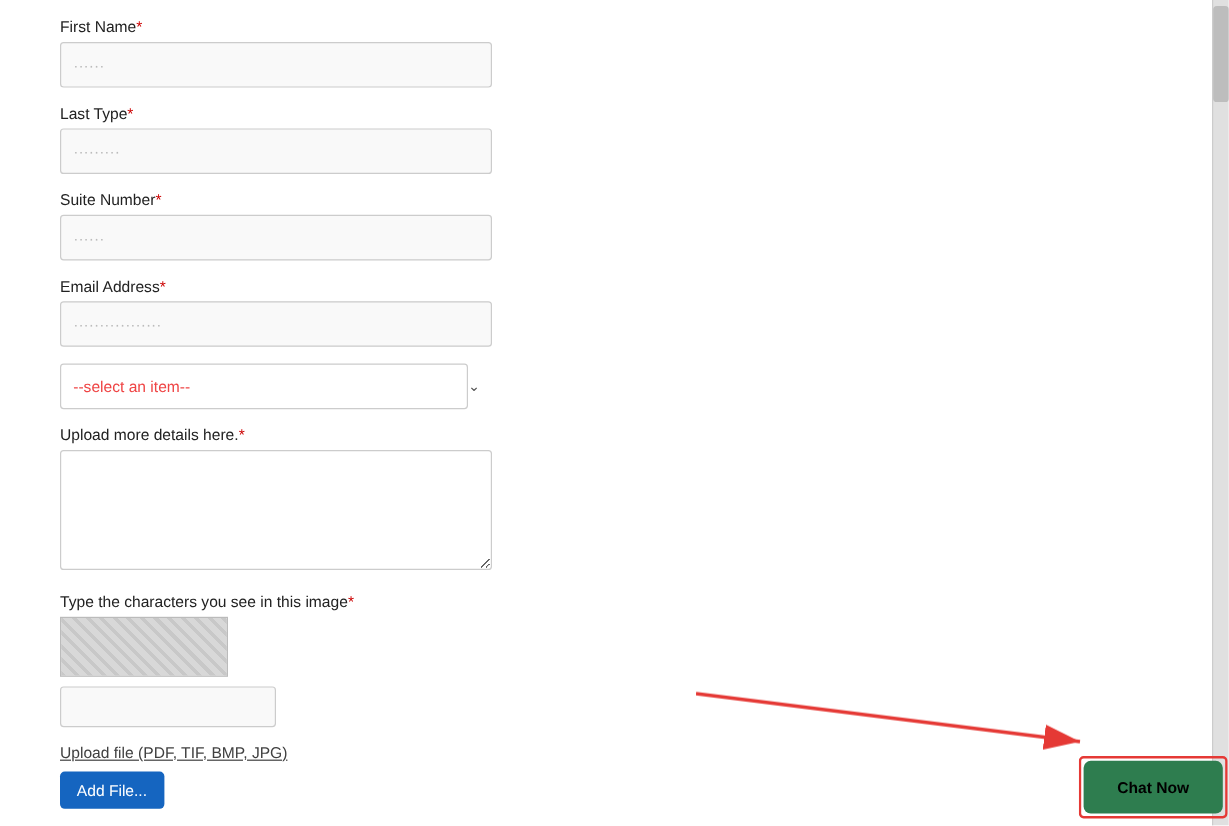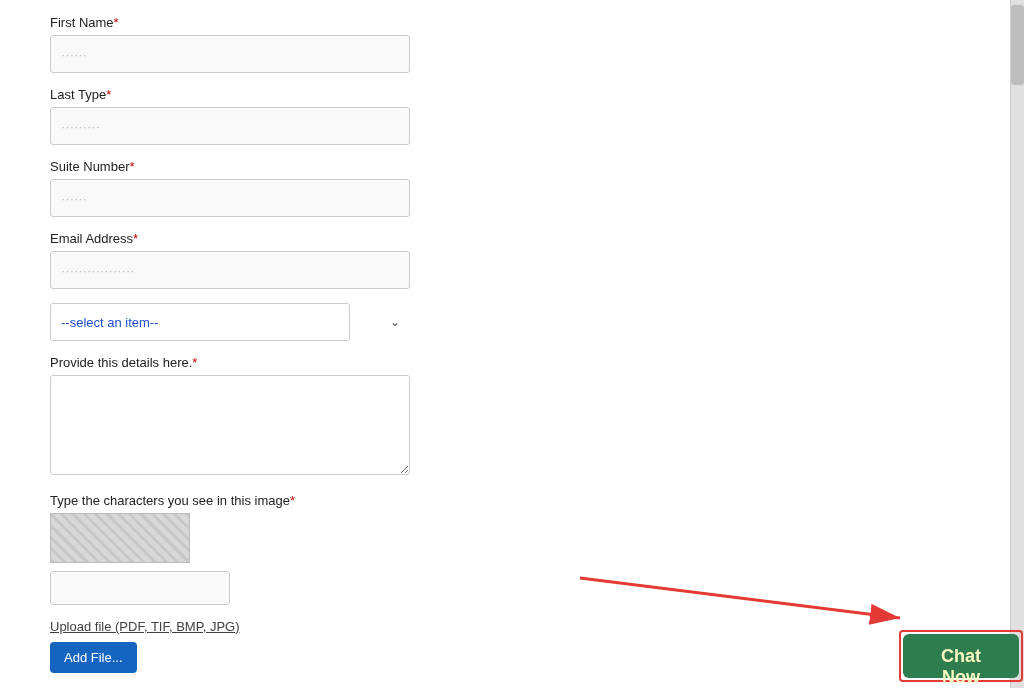--- a/index.html
+++ b/index.html
@@ -60,28 +60,28 @@
       height: 38px;
       border: 1px solid #ccc;
       border-radius: 3px;
       padding: 6px 10px;
       font-size: 13px;
       background: #f9f9f9;
       color: #999;
     }
 
     .form-select {
-      width: 300px;
+      width: 340px;
       height: 38px;
       border: 1px solid #ccc;
       border-radius: 3px;
       padding: 6px 10px;
       font-size: 13px;
       background: #ffffff;
-      color: #1d4ed8;
+      color: #ef4444;
       appearance: none;
       -webkit-appearance: none;
       cursor: pointer;
       background-image: none;
     }
 
     .select-wrapper {
       position: relative;
       width: 360px;
     }
@@ -159,25 +159,25 @@
       height: 60px;
       pointer-events: none;
     }
 
     
     .chat-now-btn {
       position: absolute;
       bottom: 10px;
       right: 5px;
       background: #2e7d4f;
-      color: #fef9c3;
+      color: #000000;
       border: none;
       border-radius: 6px;
       padding: 12px 22px;
-      font-size: 18px;
+      font-size: 13px;
       font-weight: 600;
       cursor: pointer;
       width: 116px;
       height: 44px;
     }
 
     
     .chat-now-highlight {
       position: absolute;
       bottom: 6px;
@@ -236,21 +236,21 @@
       <div class="select-wrapper">
         <select class="form-select">
           <option value="">--select an item--</option>
         </select>
         <span class="chevron-icon">⌄</span>
       </div>
     </div>
 
     <div class="form-group">
       <label class="form-label">
-        <span>Provide this details here.</span><span class="required-star">*</span>
+        <span>Upload more details here.</span><span class="required-star">*</span>
       </label>
       <textarea class="form-textarea" style=""></textarea>
     </div>
 
     <div class="form-group">
       <label class="form-label">
         <span>Type the characters you see in this image</span><span class="required-star">*</span>
       </label>
       <div class="captcha-image"></div>
       <input type="text" class="captcha-input" style="">

